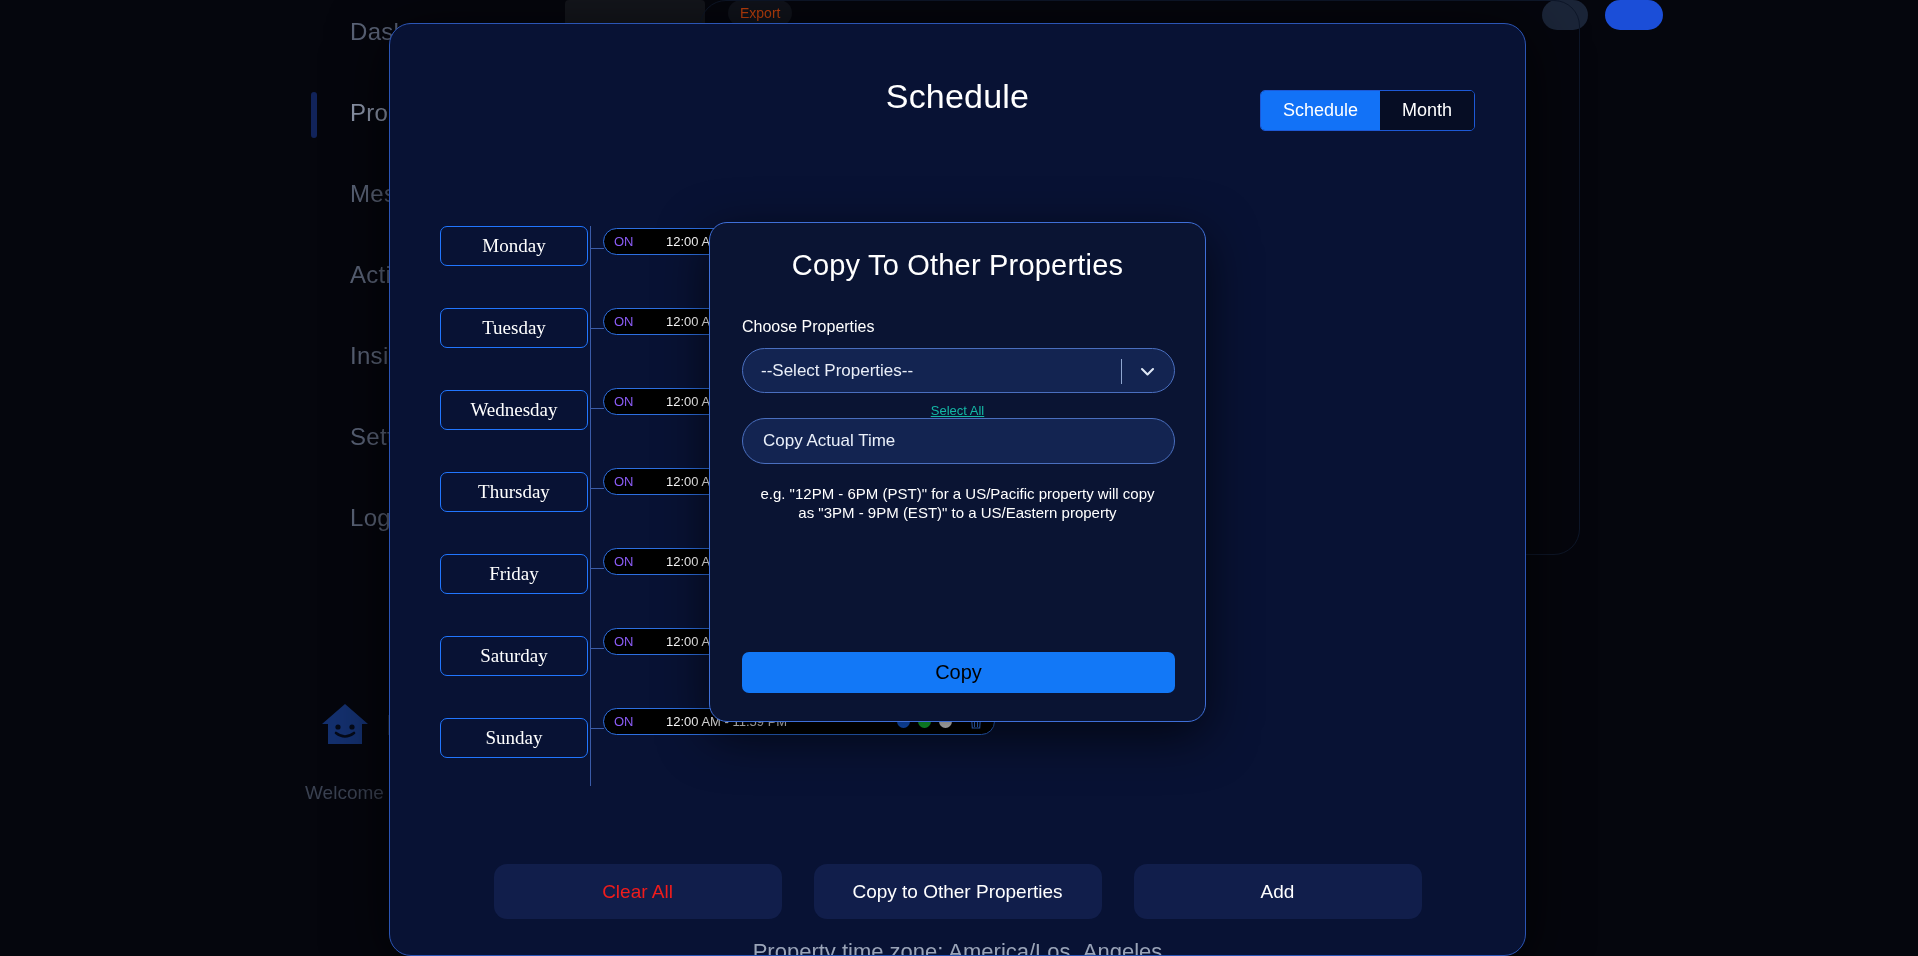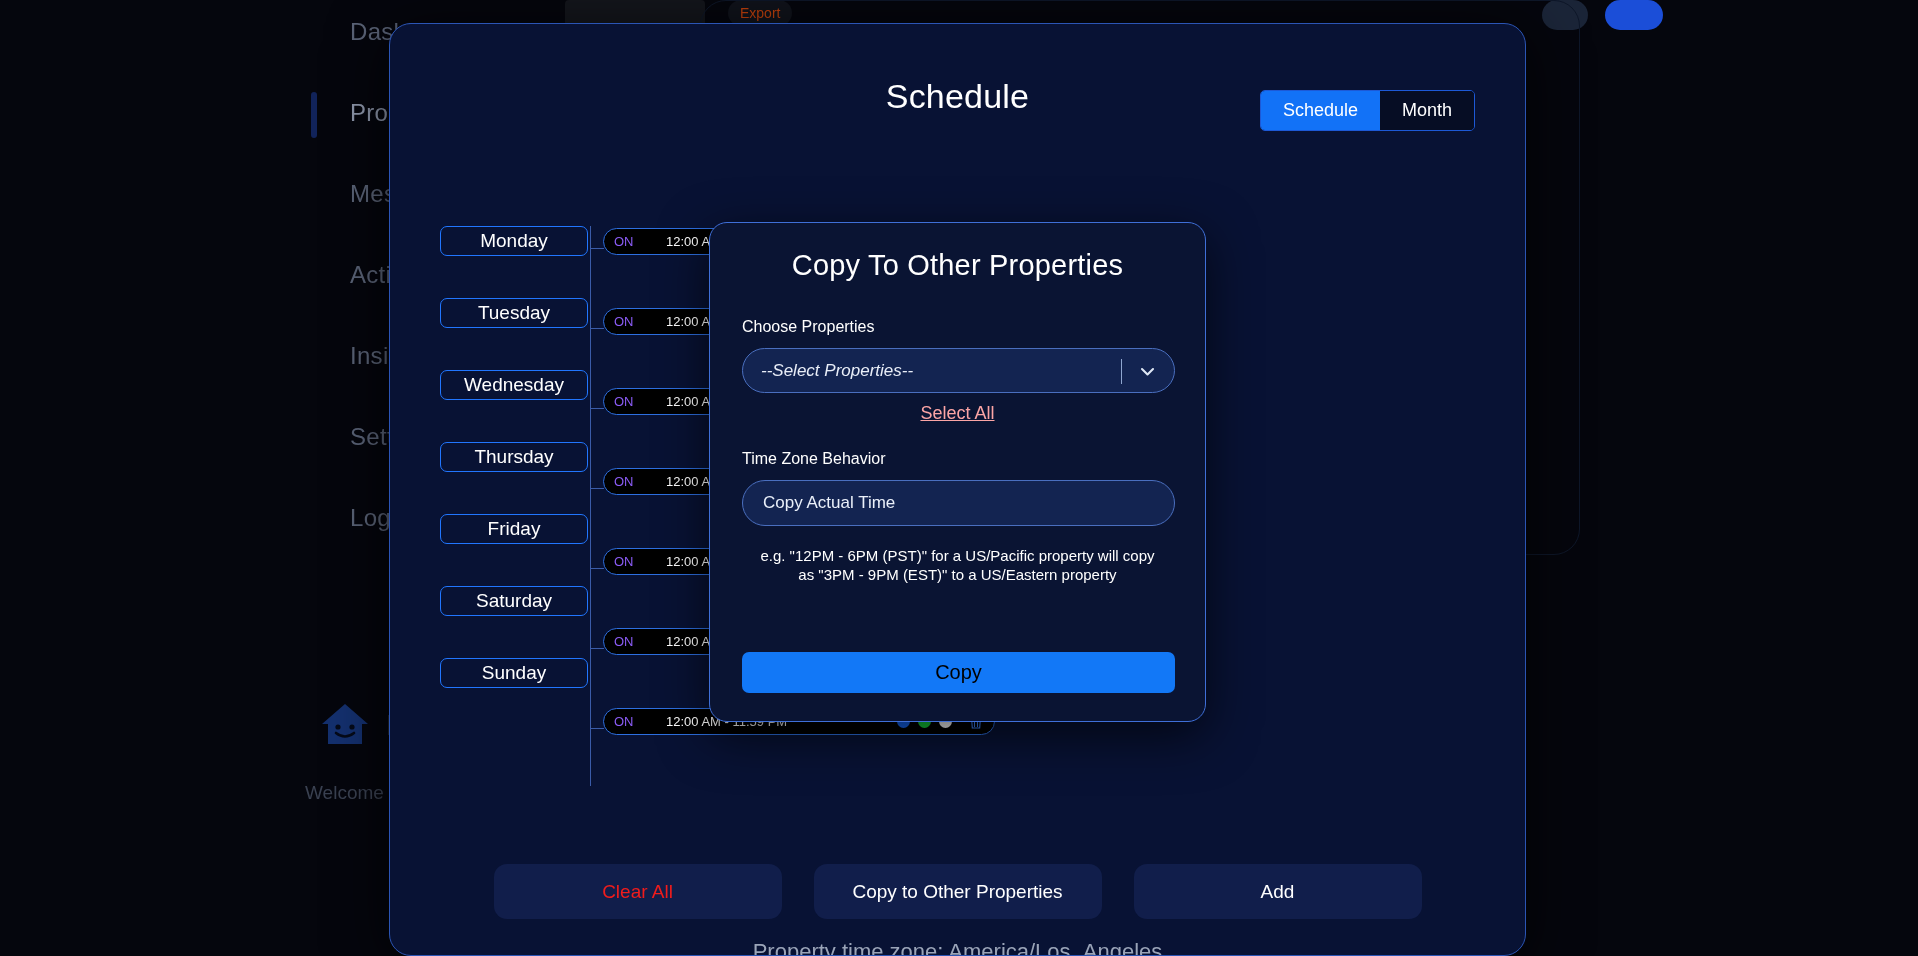--- a/index.html
+++ b/index.html
@@ -73,24 +73,24 @@
   .view-toggle button {
     font-family: inherit; font-size: 18px; border: none; cursor: pointer;
     padding: 9px 22px; background: #060d24; color: #ffffff;
   }
   .view-toggle button.active { background: #1272f7; color: #ffffff; }
 
   
   .sched-body { position: relative; padding: 0 45px; }
   .day-col { position: absolute; left: 50px; top: 110px; width: 148px; }
   .day-btn {
-    width: 148px; height: 30px; margin-bottom: 42px;
+    width: 148px; height: 40px; margin-bottom: 42px;
     border: 1px solid #2176ff; border-radius: 7px;
     background: transparent; color: #ffffff; font-size: 19px;
-    font-family: Liberation Sans, sans-serif; display: flex; align-items: center; justify-content: center;
+    font-family: Liberation Serif, serif; display: flex; align-items: center; justify-content: center;
     cursor: pointer;
   }
   .rows-col { position: absolute; left: 200px; top: 110px; width: 560px; }
   .rows-rail {
     position: absolute; left: 0px; top: 0px; width: 1px; height: 560px;
     background: #3a5ba8;
   }
   .slot-group { height: 80px; position: relative; }
   .slot-tick {
     position: absolute; left: 0; top: 22px; width: 14px; height: 1px; background: #3a5ba8;
@@ -133,29 +133,29 @@
     padding: 26px 32px;
   }
   .cd-title {
     text-align: center; color: #ffffff; font-size: 29px; margin-bottom: 36px;
     letter-spacing: .2px;
   }
   .cd-label { color: #ffffff; font-size: 16px; margin-bottom: 12px; }
   .cd-select {
     position: relative; width: 433px; height: 45px;
     background: #132451; border: 1px solid #4a6fbf; border-radius: 23px;
-    display: flex; align-items: center; padding: 0 18px; cursor: pointer; font-style: italic;
+    display: flex; align-items: center; padding: 0 18px; cursor: pointer;
   }
   .cd-select-text { color: #e9eef8; font-size: 17px; }
   .cd-select-divider {
     position: absolute; right: 52px; top: 10px; width: 1px; height: 25px; background: #8fa6cf;
   }
   .cd-chev { position: absolute; right: 18px; top: 15px; }
   .cd-selectall {
-    margin-top: 10px; text-align: center; color: #fca5a5; font-size: 18px;
+    margin-top: 10px; text-align: center; color: #14b8a6; font-size: 13px;
     text-decoration: underline; cursor: pointer;
   }
   .cd-tz-label { color: #ffffff; font-size: 16px; margin-top: 26px; margin-bottom: 12px; }
   .cd-tz {
     width: 433px; height: 46px; background: #132451; border: 1px solid #4a6fbf;
     border-radius: 23px; display: flex; align-items: center; padding: 0 20px;
     color: #eaf0fa; font-size: 17px; cursor: pointer;
   }
   .cd-hint {
     margin-top: 20px; color: #ffffff; font-size: 15px; line-height: 19px;
@@ -372,21 +372,20 @@
     <div class="cd-label">Choose Properties</div>
     <div class="cd-select">
       <span class="cd-select-text">--Select Properties--</span>
       <span class="cd-select-divider"></span>
       <svg class="cd-chev" width="17" height="15" viewBox="0 0 17 15">
         <path d="M3 5 L8.5 10.5 L14 5" stroke="#dfe7f5" stroke-width="2.1" fill="none" stroke-linecap="round" stroke-linejoin="round"></path>
       </svg>
     </div>
     <div class="cd-selectall">Select All</div>
 
-    <div class="cd-tz-label">Time Zone Behavior</div>
     <div class="cd-tz">
       <span>Copy Actual Time</span>
     </div>
 
     <div class="cd-hint">e.g. "12PM - 6PM (PST)" for a US/Pacific property will copy as "3PM - 9PM (EST)" to a US/Eastern property</div>
 
     <button class="cd-copy-btn">Copy</button>
   </div>
 
 </div>

